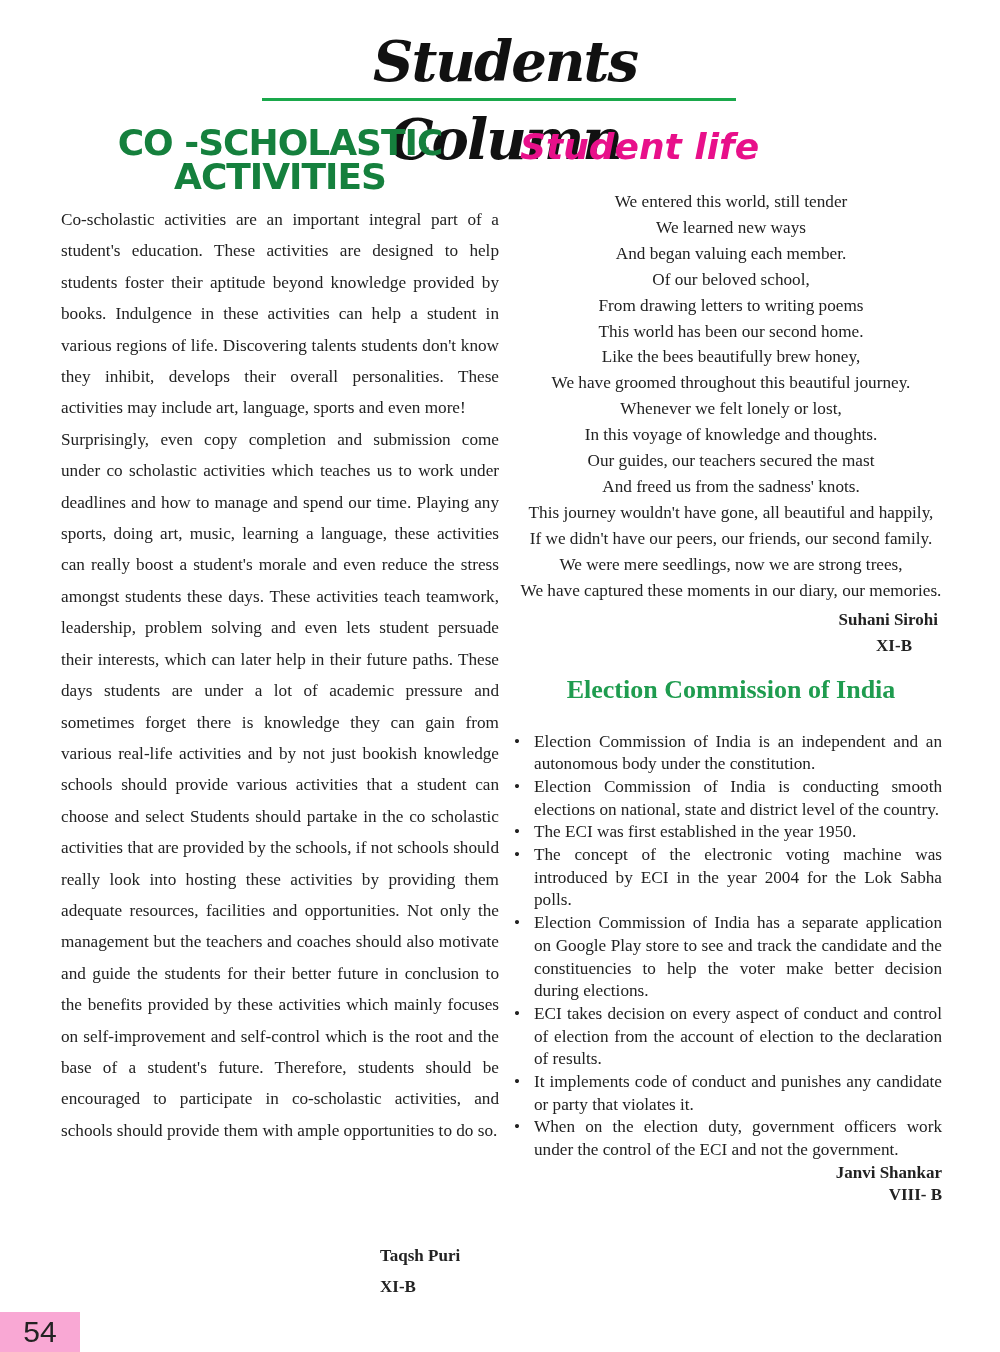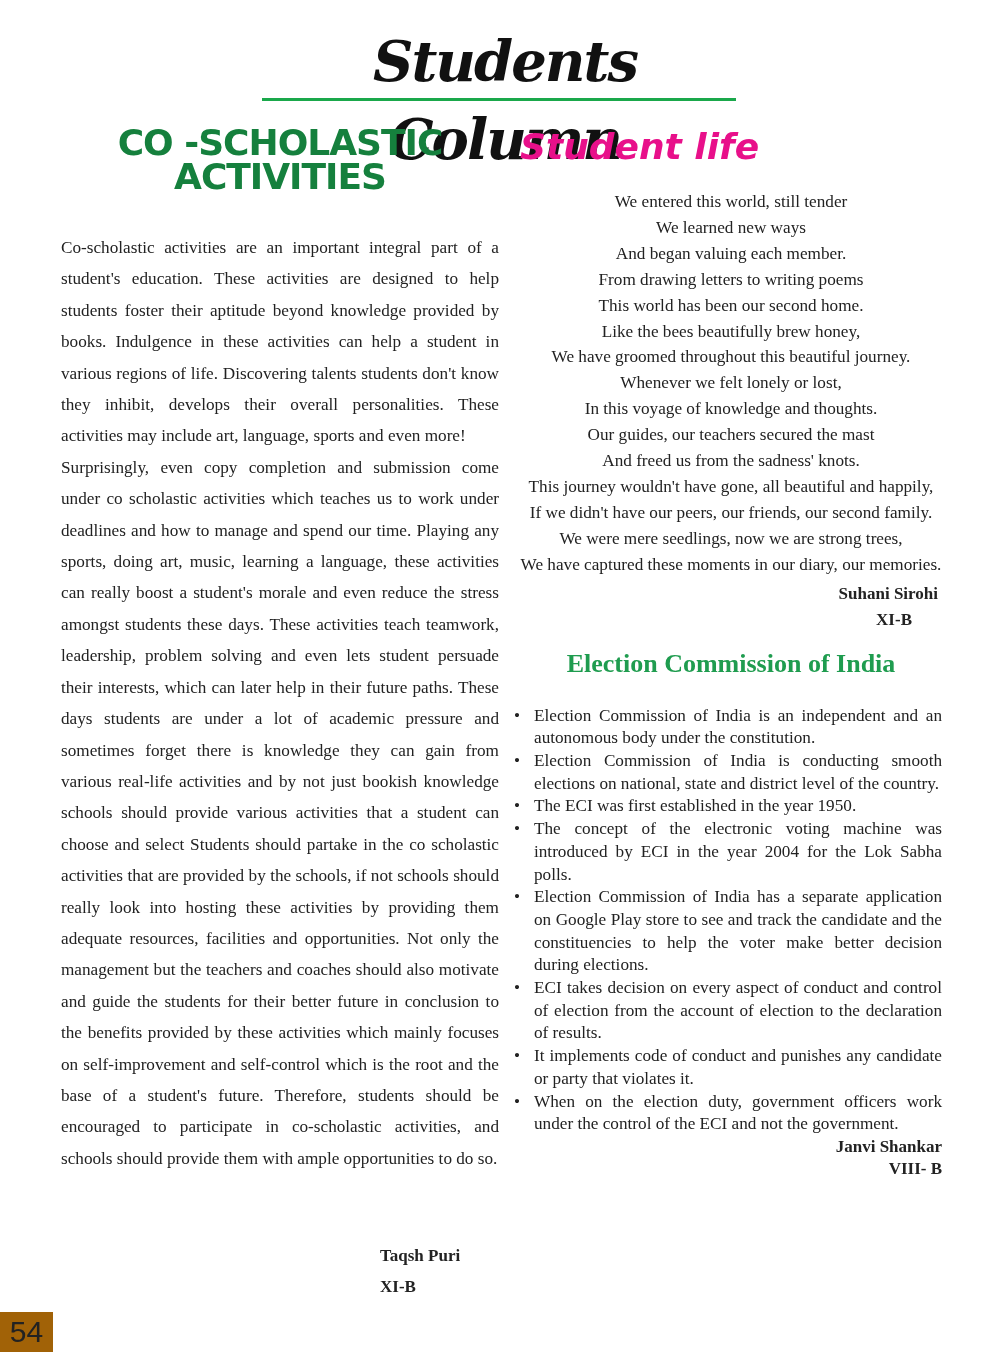--- a/index.html
+++ b/index.html
@@ -13,21 +13,21 @@
 
   .left-col { position: absolute; left: 61px; top: 118px; width: 438px; }
   .left-heading {
     font-family: "DejaVu Sans", sans-serif; font-weight: bold; color: #15803d;
     font-size: 36px; line-height: 34px; text-align: center; letter-spacing: -1px;
     margin: 8px 0 0 0; padding-left: 0;
   }
   .left-heading span { display: block; }
   .article-body {
     font-family: "Liberation Serif", serif; font-size: 17.2px; line-height: 31.4px;
-    text-align: justify; margin-top: 38px; color: #222;
+    text-align: justify; margin-top: 10px; color: #222;
   }
   .article-body p { margin: 0; }
   .sig-left {
     position: absolute; left: 380px; top: 1240px; width: 120px; text-align: left;
     font-family: "Liberation Serif", serif; font-weight: bold; font-size: 17px; line-height: 31px; color: #222;
   }
 
   .right-col { position: absolute; left: 520px; top: 118px; width: 422px; }
   .right-heading {
     font-family: "DejaVu Sans", sans-serif; font-style: italic; font-weight: bold;
@@ -55,22 +55,22 @@
   }
   .eci-list li { position: relative; padding-left: 22px; margin-left: -8px; }
   .eci-list li .bullet { position: absolute; left: 0; top: 0; width: 10px; text-align: center; }
   .eci-sig {
     font-family: "Liberation Serif", serif; font-weight: bold; font-size: 17px; line-height: 22px;
     color: #222; text-align: right;
   }
   .eci-sig .cls { display: block; padding-right: 0; }
 
   .page-number {
-    position: absolute; left: 0; top: 1312px; width: 53px; height: 40px;
-    background: #a16207; color: #222; font-family: "Liberation Sans", sans-serif;
+    position: absolute; left: 0; top: 1312px; width: 80px; height: 40px;
+    background: #f9a8d4; color: #222; font-family: "Liberation Sans", sans-serif;
     font-size: 30px; line-height: 40px; text-align: center;
   }
 </style>
 </head>
 <body>
 
 <div>
   <div class="page-title">Students Column</div>
   <div class="title-rule"></div>
 </div>
@@ -89,20 +89,21 @@
   <div>Taqsh Puri</div>
   <div>XI-B</div>
 </div>
 
 <section class="right-col">
   <h2 class="right-heading">Student life</h2>
   <div class="poem" id="poem-body">
       <span class="line">We entered this world, still tender</span>
       <span class="line">We learned new ways</span>
       <span class="line">And began valuing each member.</span>
+      <span class="line">Of  our beloved school,</span>
       <span class="line">From drawing letters to writing poems</span>
       <span class="line">This world has been our second home.</span>
       <span class="line">Like the bees beautifully brew honey,</span>
       <span class="line">We have groomed throughout this beautiful journey.</span>
       <span class="line">Whenever we felt lonely or lost,</span>
       <span class="line">In this voyage of  knowledge and thoughts.</span>
       <span class="line">Our guides, our teachers secured the mast</span>
       <span class="line">And freed us from the sadness' knots.</span>
       <span class="line">This journey wouldn't have gone, all beautiful and happily,</span>
       <span class="line">If  we didn't have our peers, our friends, our second family.</span>

